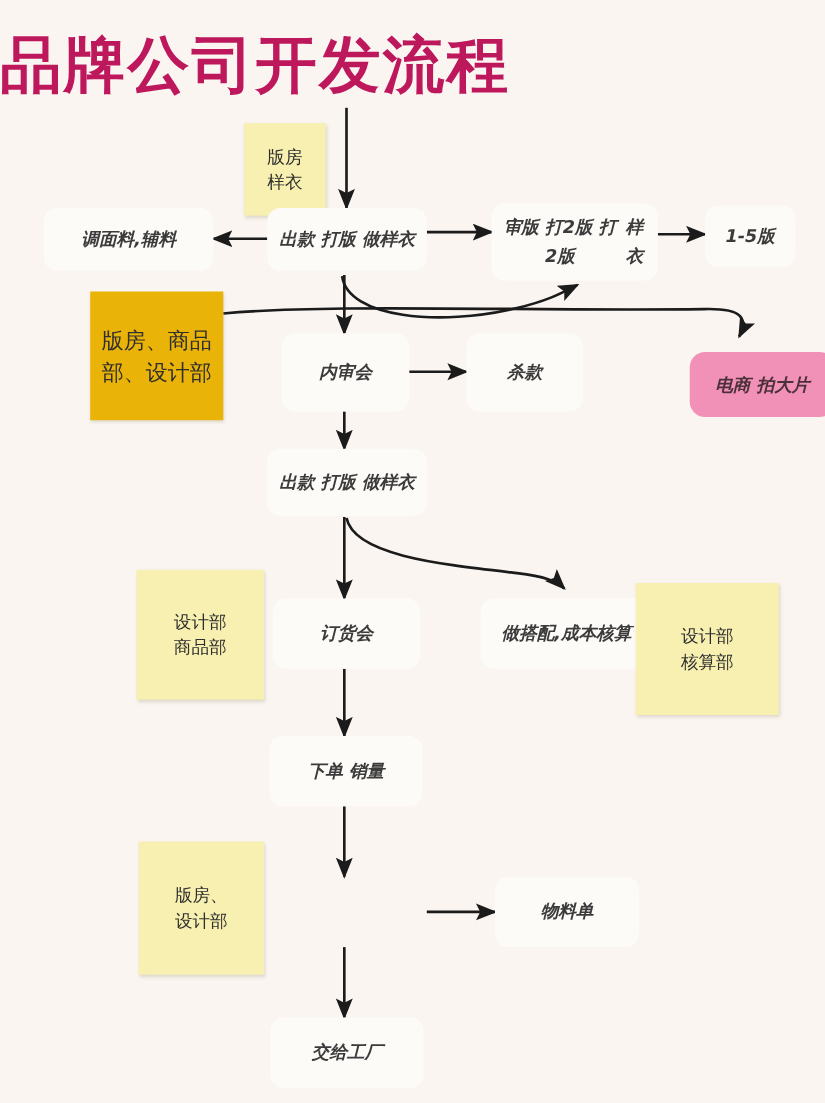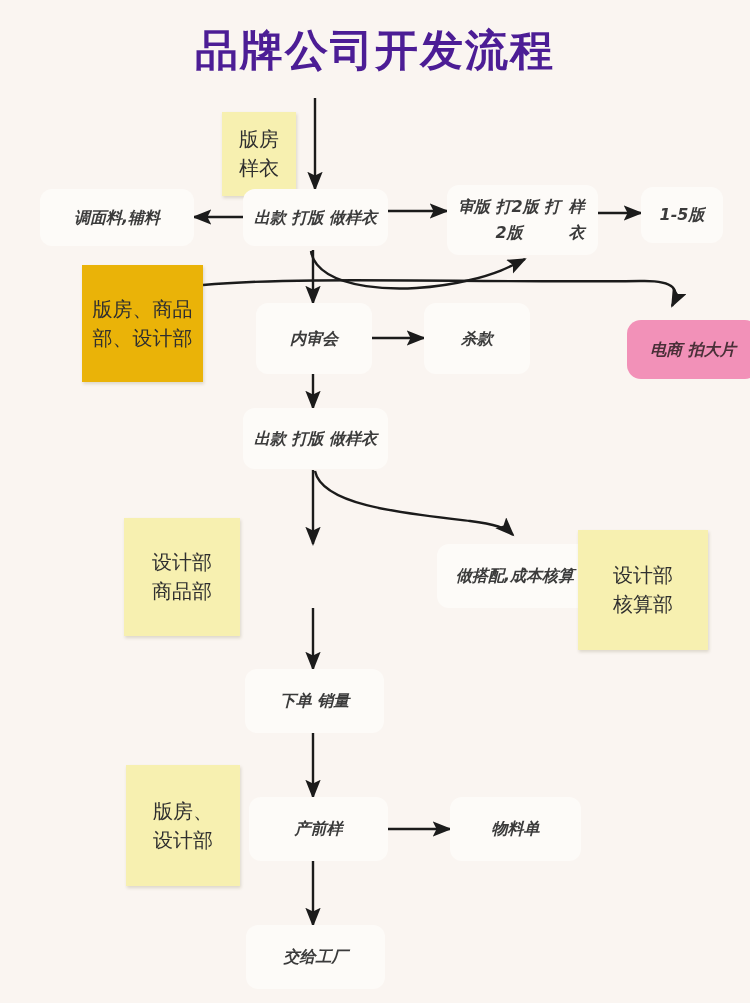--- a/index.html
+++ b/index.html
@@ -25,24 +25,24 @@
     left: 0; top: 0;
     width: 750px;
     height: 1003px;
     pointer-events: none;
   }
   .title {
     position: absolute;
     left: 0;
     top: 22px;
     width: 750px;
-    text-align: center;
-    font-size: 43px;
+    text-align: left;
+    font-size: 56px;
     font-weight: bold;
-    color: #4c1d95;
+    color: #be185d;
     letter-spacing: 2px;
     font-family: "DejaVu Sans", "Liberation Sans", sans-serif;
   }
   .node {
     position: absolute;
     background: #fdfbf8;
     border-radius: 12px;
     display: flex;
     align-items: center;
     justify-content: center;
@@ -62,21 +62,21 @@
   }
   .sticky {
     position: absolute;
     background: #f7f0b0;
     display: flex;
     flex-direction: column;
     align-items: center;
     justify-content: center;
     text-align: center;
     color: #2f2f2f;
-    font-size: 20px;
+    font-size: 16px;
     font-weight: normal;
     line-height: 1.45;
     box-sizing: border-box;
     padding: 4px;
     box-shadow: 1px 2px 3px rgba(120,110,70,0.22);
     font-family: "DejaVu Sans", "Liberation Sans", sans-serif;
   }
   .sticky.small {
     font-size: 20px;
     background: #eab308;
@@ -157,34 +157,34 @@
 
   <div class="node pink" style="left:598px; top:320px; width:132px; height:59px; border-radius:14px;margin-left:29px;">电商 拍大片</div>
 
   <div class="node" style="left:243px; top:408px; width:145px; height:61px;">出款 打版 做样衣</div>
 
   <div class="sticky" style="left:124px; top:518px; width:116px; height:118px;">
     <span class="ln">设计部</span>
     <span class="ln">商品部</span>
   </div>
 
+  <div class="node" style="left:248px; top:544px; width:134px; height:64px;">订货会</div>
 
   <div class="node" style="left:437px; top:544px; width:156px; height:64px;">做搭配,成本核算</div>
 
   <div class="sticky" style="left:578px; top:530px; width:130px; height:120px;">
     <span class="ln">设计部</span>
     <span class="ln">核算部</span>
   </div>
 
   <div class="node" style="left:245px; top:669px; width:139px; height:64px;">下单 销量</div>
 
   <div class="sticky" style="left:126px; top:765px; width:114px; height:121px;text-align:right;">
     <span class="ln">版房、</span>
     <span class="ln">设计部</span>
   </div>
 
-  <div class="node" style="left:249px; top:797px; width:139px; height:64px;">产前样</div>
 
   <div class="node" style="left:450px; top:797px; width:131px; height:64px;">物料单</div>
 
   <div class="node" style="left:246px; top:925px; width:139px; height:64px;">交给工厂</div>
 
 </div>
 
 </body></html>

